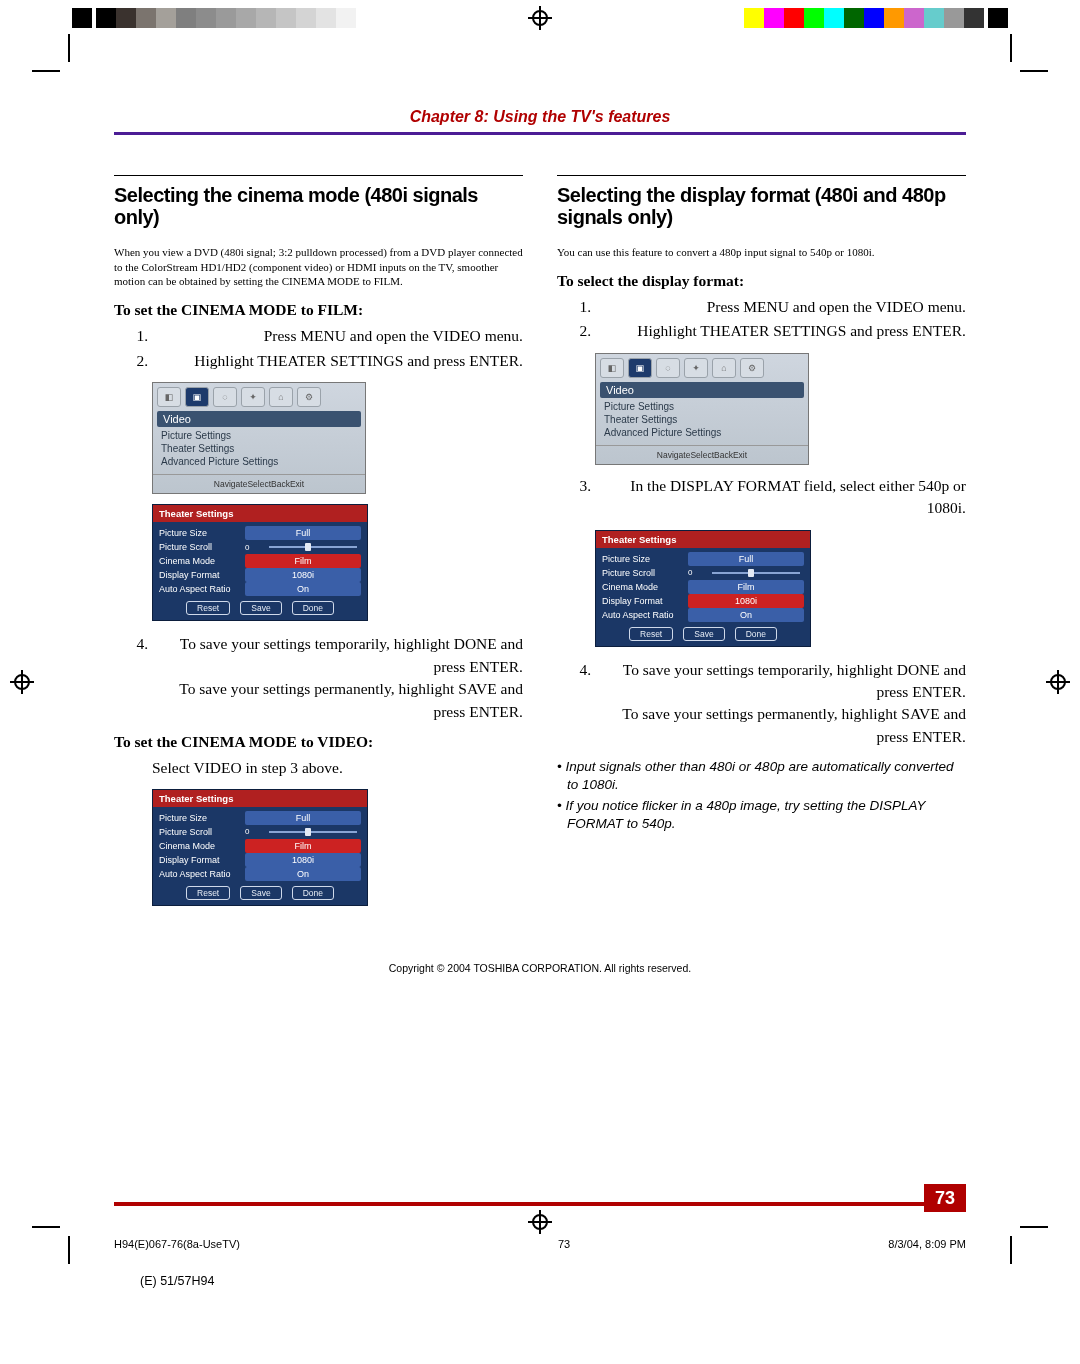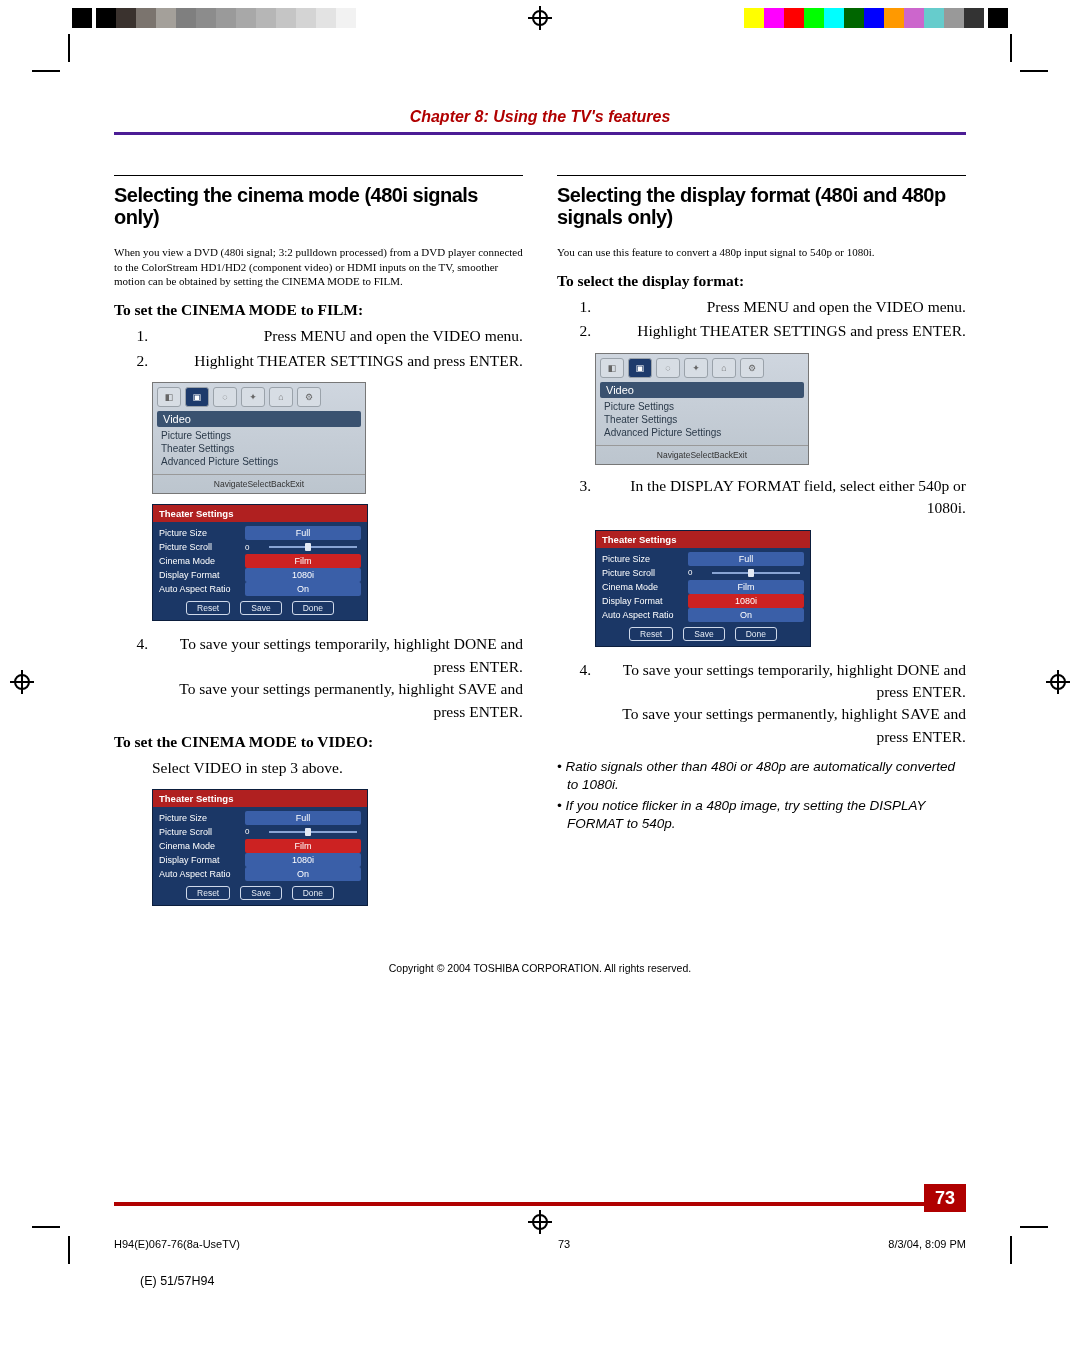--- a/index.html
+++ b/index.html
@@ -358,21 +358,21 @@
       </div>
 
       <ol start="4">
         <li>
           <span>To save your settings temporarily, highlight DONE and press ENTER.</span><br>
           <span>To save your settings permanently, highlight SAVE and press ENTER.</span>
         </li>
       </ol>
 
       <ul class="note">
-        <li>Ratio signals other than 480i or 480p are automatically converted to 1080i.</li>
+        <li>Input signals other than 480i or 480p are automatically converted to 1080i.</li>
         <li>If you notice flicker in a 480p image, try setting the DISPLAY FORMAT to 540p.</li>
       </ul>
     </div>
   </div>
 
   <p class="copyright">Copyright © 2004 TOSHIBA CORPORATION. All rights reserved.</p>
   <div class="redline"></div>
   <div class="pagenum-box">73</div>
 </div>
 

